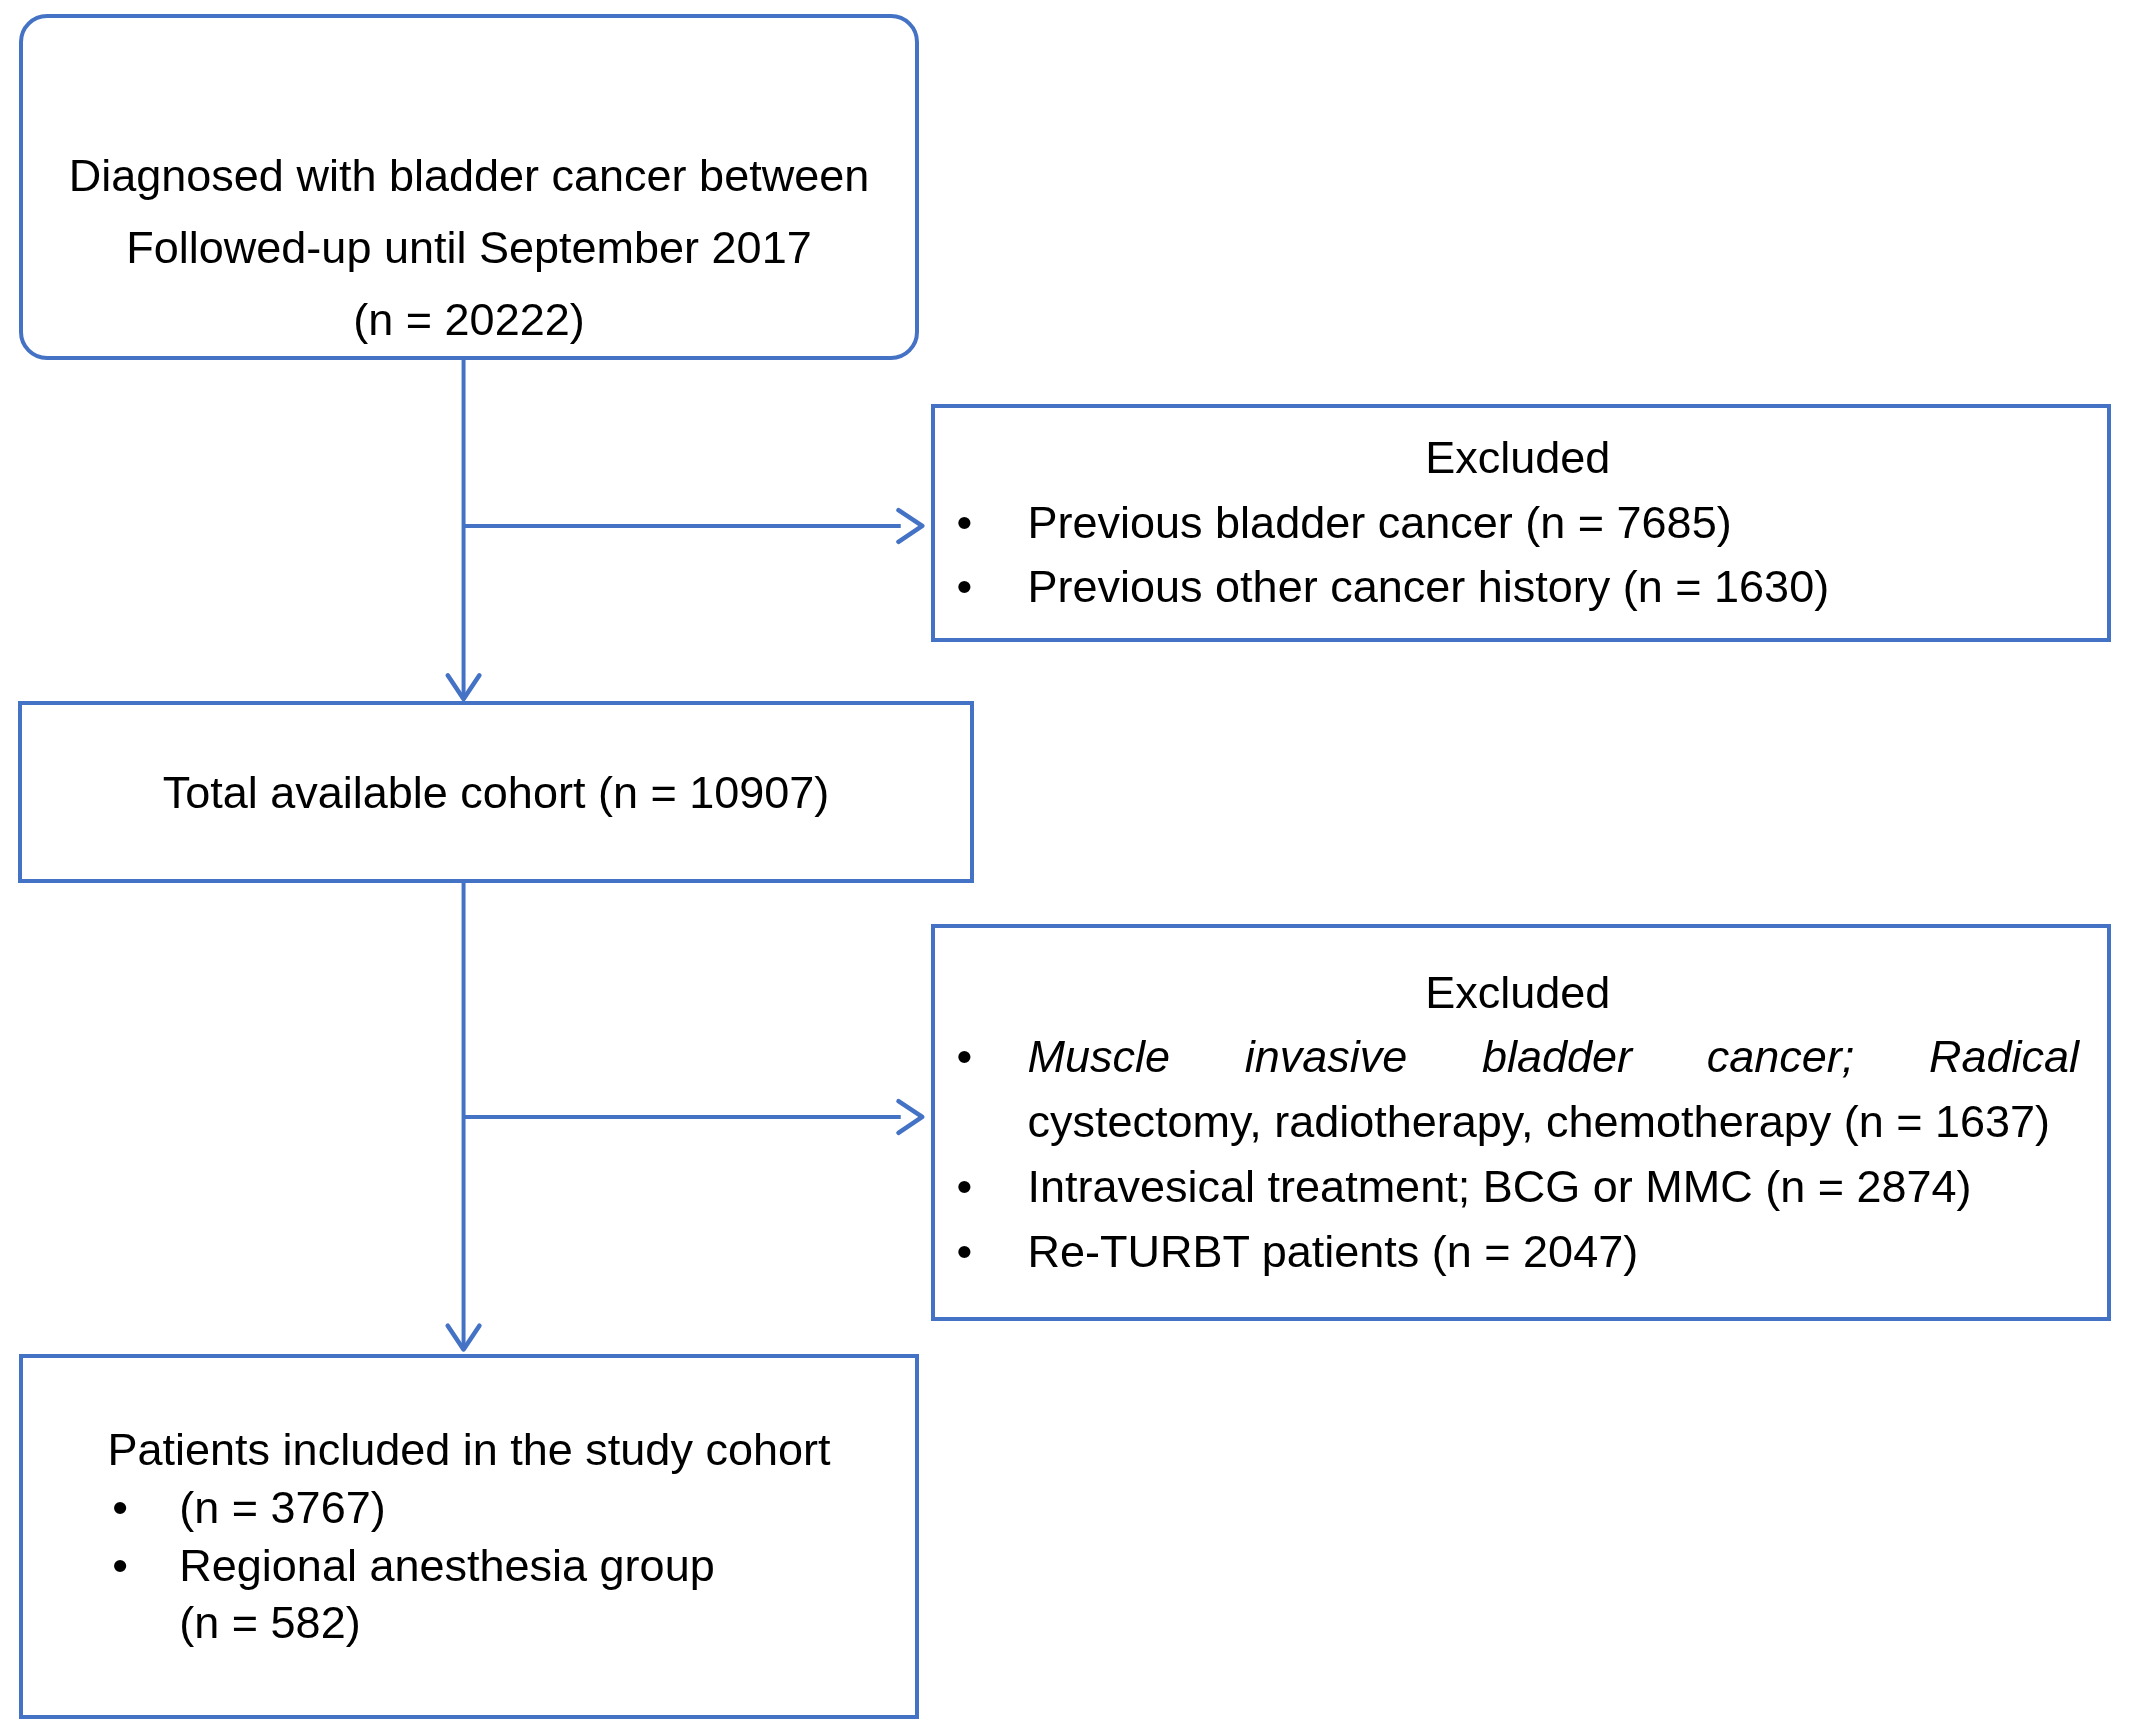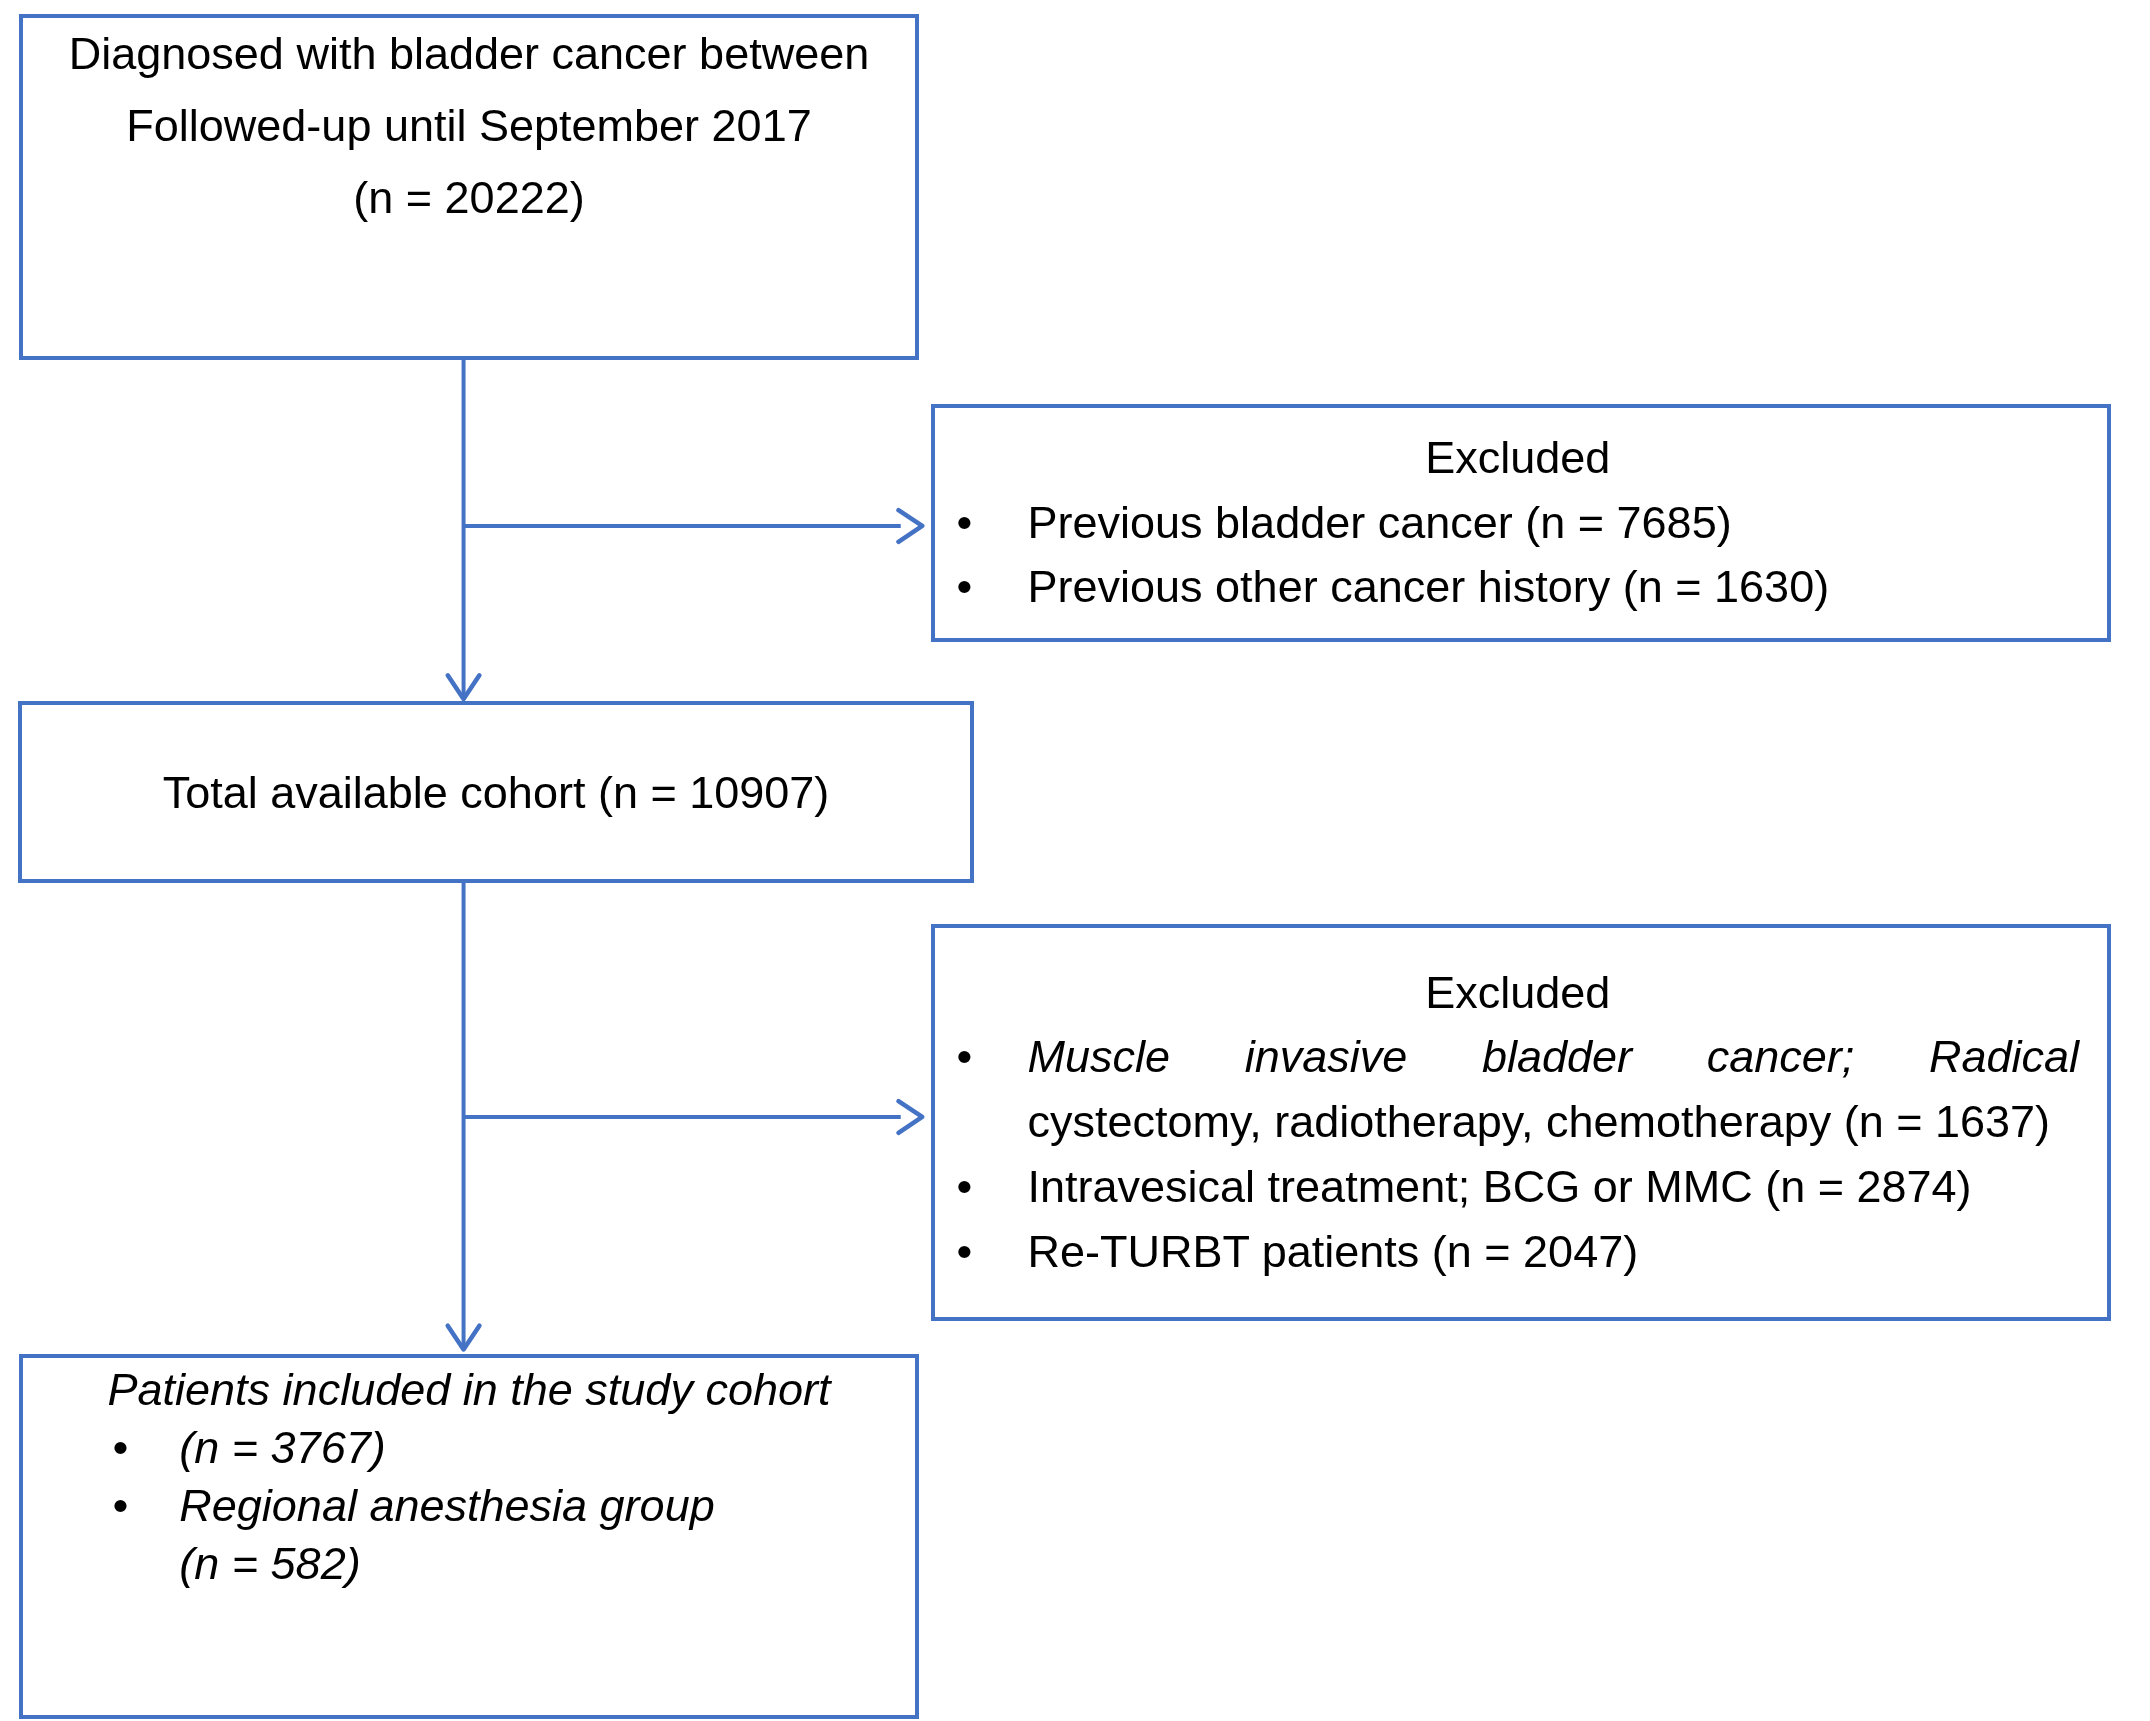--- a/index.html
+++ b/index.html
@@ -7,37 +7,37 @@
   body {
     position:relative; width:2151px; height:1721px; overflow:hidden;
     font-family:"Liberation Sans", sans-serif; font-size:45px; color:var(--ink);
   }
   .box {
     position:absolute; box-sizing:border-box; background:var(--paper);
     border:4px solid var(--accent); display:flex; flex-direction:column;
   }
   #box-initial {
     left:19px; top:14px; width:900px; height:346px;
-    justify-content:flex-start; text-align:center; line-height:1.60; padding:0 11.3px;
+    justify-content:flex-end; text-align:center; line-height:1.60; padding:0 11.3px;border-radius:28px;
   }
   #box-excluded-top {
     left:931px; top:404px; width:1180px; height:238px;
     justify-content:center; line-height:1.4375; padding:0 28px 0 21.5px;
   }
   #box-total {
     left:18px; top:701px; width:956px; height:182px;
     justify-content:center; text-align:center; line-height:1.40;
   }
   #box-excluded-bottom {
     left:931px; top:924px; width:1180px; height:397px;
     justify-content:center; line-height:1.4375; padding:0 28px 0 21.5px;
   }
   #box-included {
     left:19px; top:1354px; width:900px; height:365px;
-    justify-content:flex-start; line-height:1.2875; padding:3.4px 11.3px;font-style:italic;
+    justify-content:center; line-height:1.2875; padding:3.4px 11.3px;
   }
   .box-title { font-weight:normal; text-align:center; }
   .center-line { text-align:center; }
   ul.flow-list { list-style:none; margin:0; padding:0; }
   li.flow-item { display:grid; grid-template-columns:71px 1fr; align-items:start; }
   #box-included ul.flow-list { padding-left:78px; }
   #box-included li.flow-item { grid-template-columns:67px 1fr; }
   .bullet { display:block; }
   .justify-first { text-align:justify; text-align-last:justify;font-style:italic; }
   #connector-layer { position:absolute; left:0; top:0; color:var(--accent); pointer-events:none; }

